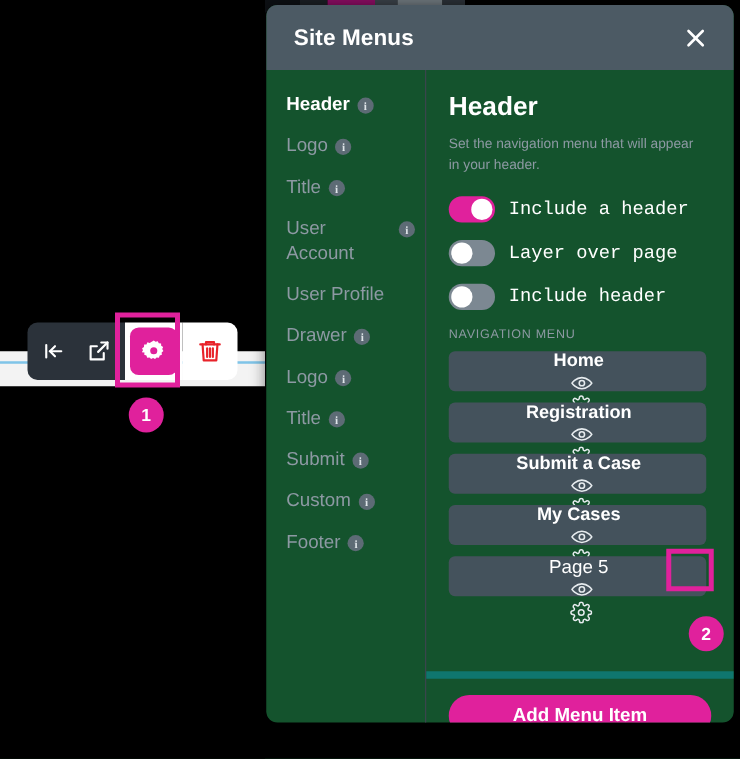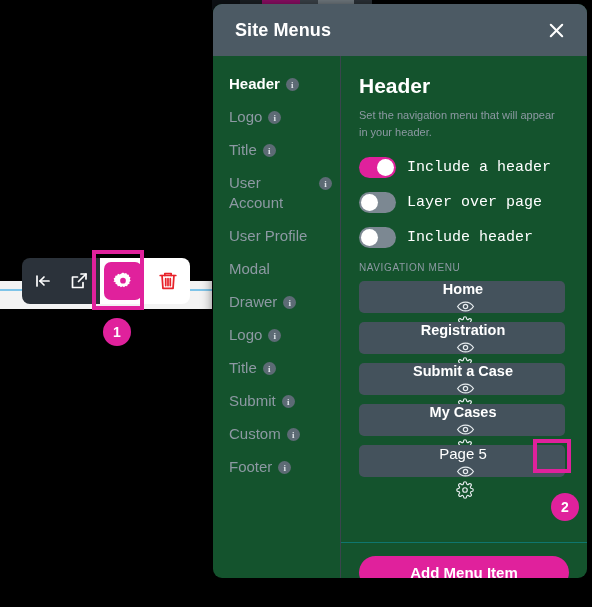--- a/index.html
+++ b/index.html
@@ -200,21 +200,21 @@
   }
   #hl-box-2{
     position:absolute;right:-6px;top:-6px;
     width:38px;height:34px;
     border:4px solid #e0219c;
     box-sizing:border-box;
     pointer-events:none;
   }
 
   #content-footer{
-    border-top:1px solid #0f766e;
+    border-top:6px solid #0f766e;
     padding:13px 18px 14px 18px;
   }
   #add-menu-item{
     width:100%;height:33px;border:none;
     border-radius:17px;
     background:#e0219c;color:#ffffff;
     font-size:15px;font-weight:bold;
     font-family:"Liberation Sans", sans-serif;
     cursor:pointer;
   }
@@ -305,23 +305,20 @@
         <i class="info-i">i</i>
       </div>
       <div class="nav-item indent">
         <span class="lbl">User Account</span>
         <i class="info-i">i</i>
       </div>
       <div class="nav-item indent">
         <span class="lbl">User Profile</span>
       </div>
       <div class="nav-item">
-        <span class="lbl">Modal</span>
-      </div>
-      <div class="nav-item">
         <span class="lbl">Drawer</span>
         <i class="info-i">i</i>
       </div>
       <div class="nav-item indent">
         <span class="lbl">Logo</span>
         <i class="info-i">i</i>
       </div>
       <div class="nav-item indent">
         <span class="lbl">Title</span>
         <i class="info-i">i</i>

